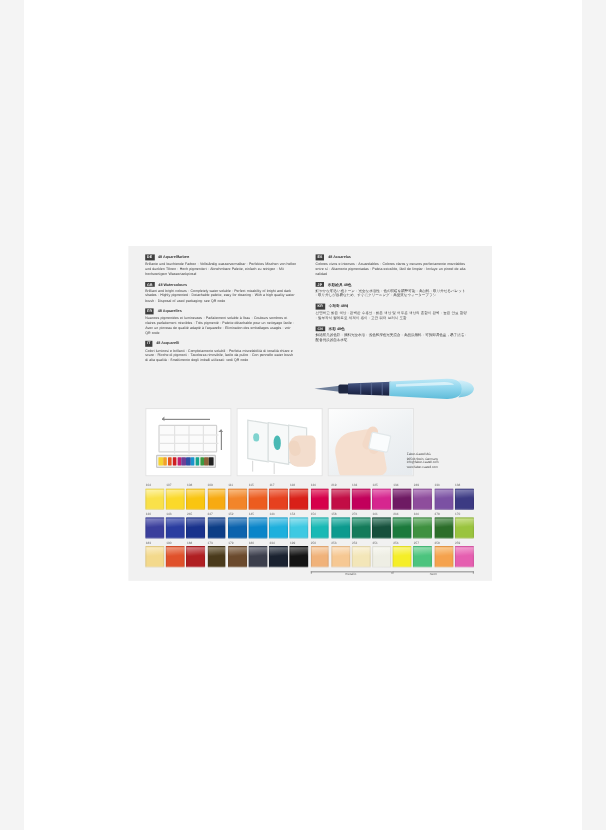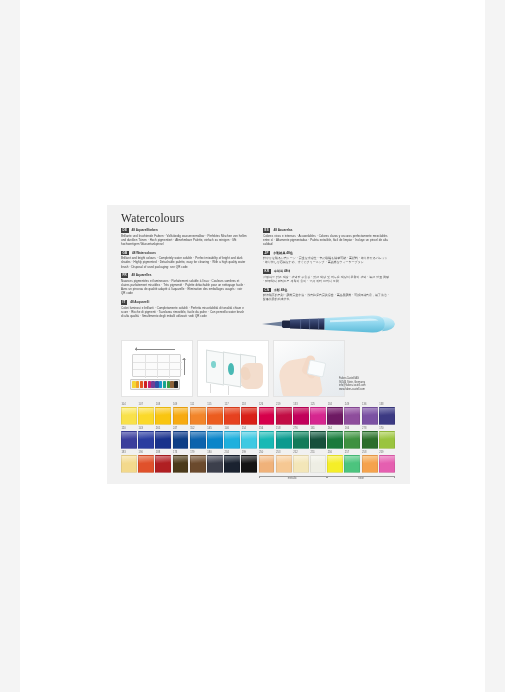--- a/index.html
+++ b/index.html
@@ -216,21 +216,20 @@
   }
 </style>
 </head>
 <body>
 
 <div id="page">
 
   <div id="card">
    <div id="card-inner">
 
-    <div class="title">Watercolours</div>
 
     <div class="lang-cols">
 
       <div class="lang-col left">
 
         <div class="lang-block">
           <div class="lang-head">
             <span class="lang-code">DE</span>
             <span class="lang-title">48 Aquarellfarben</span>
           </div>

